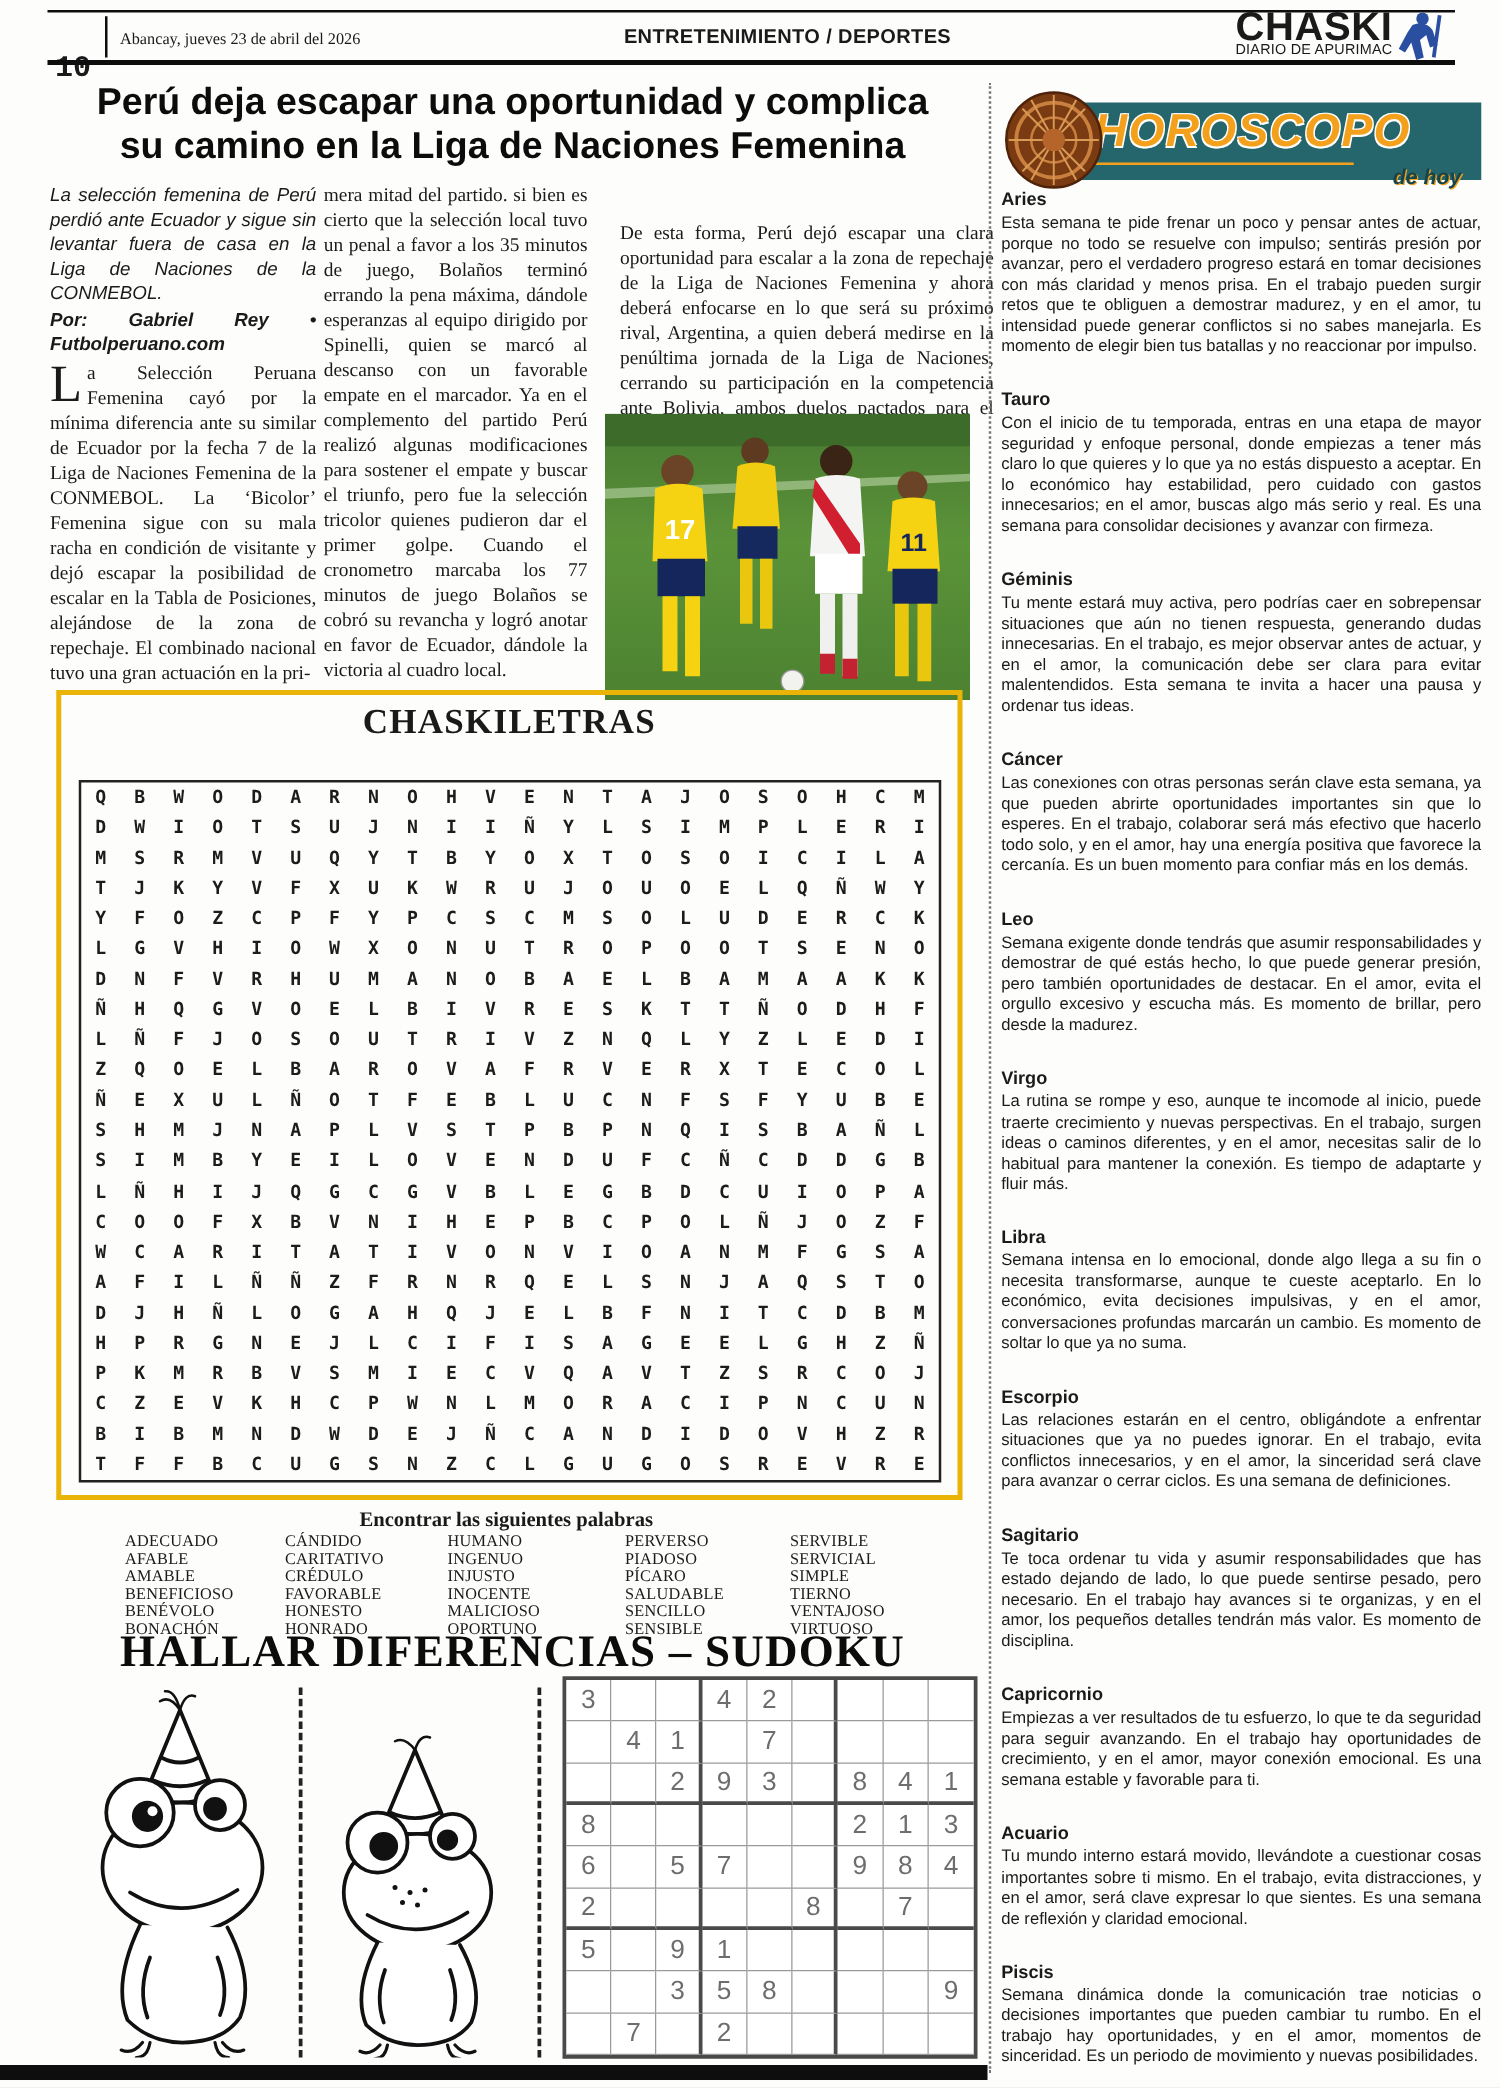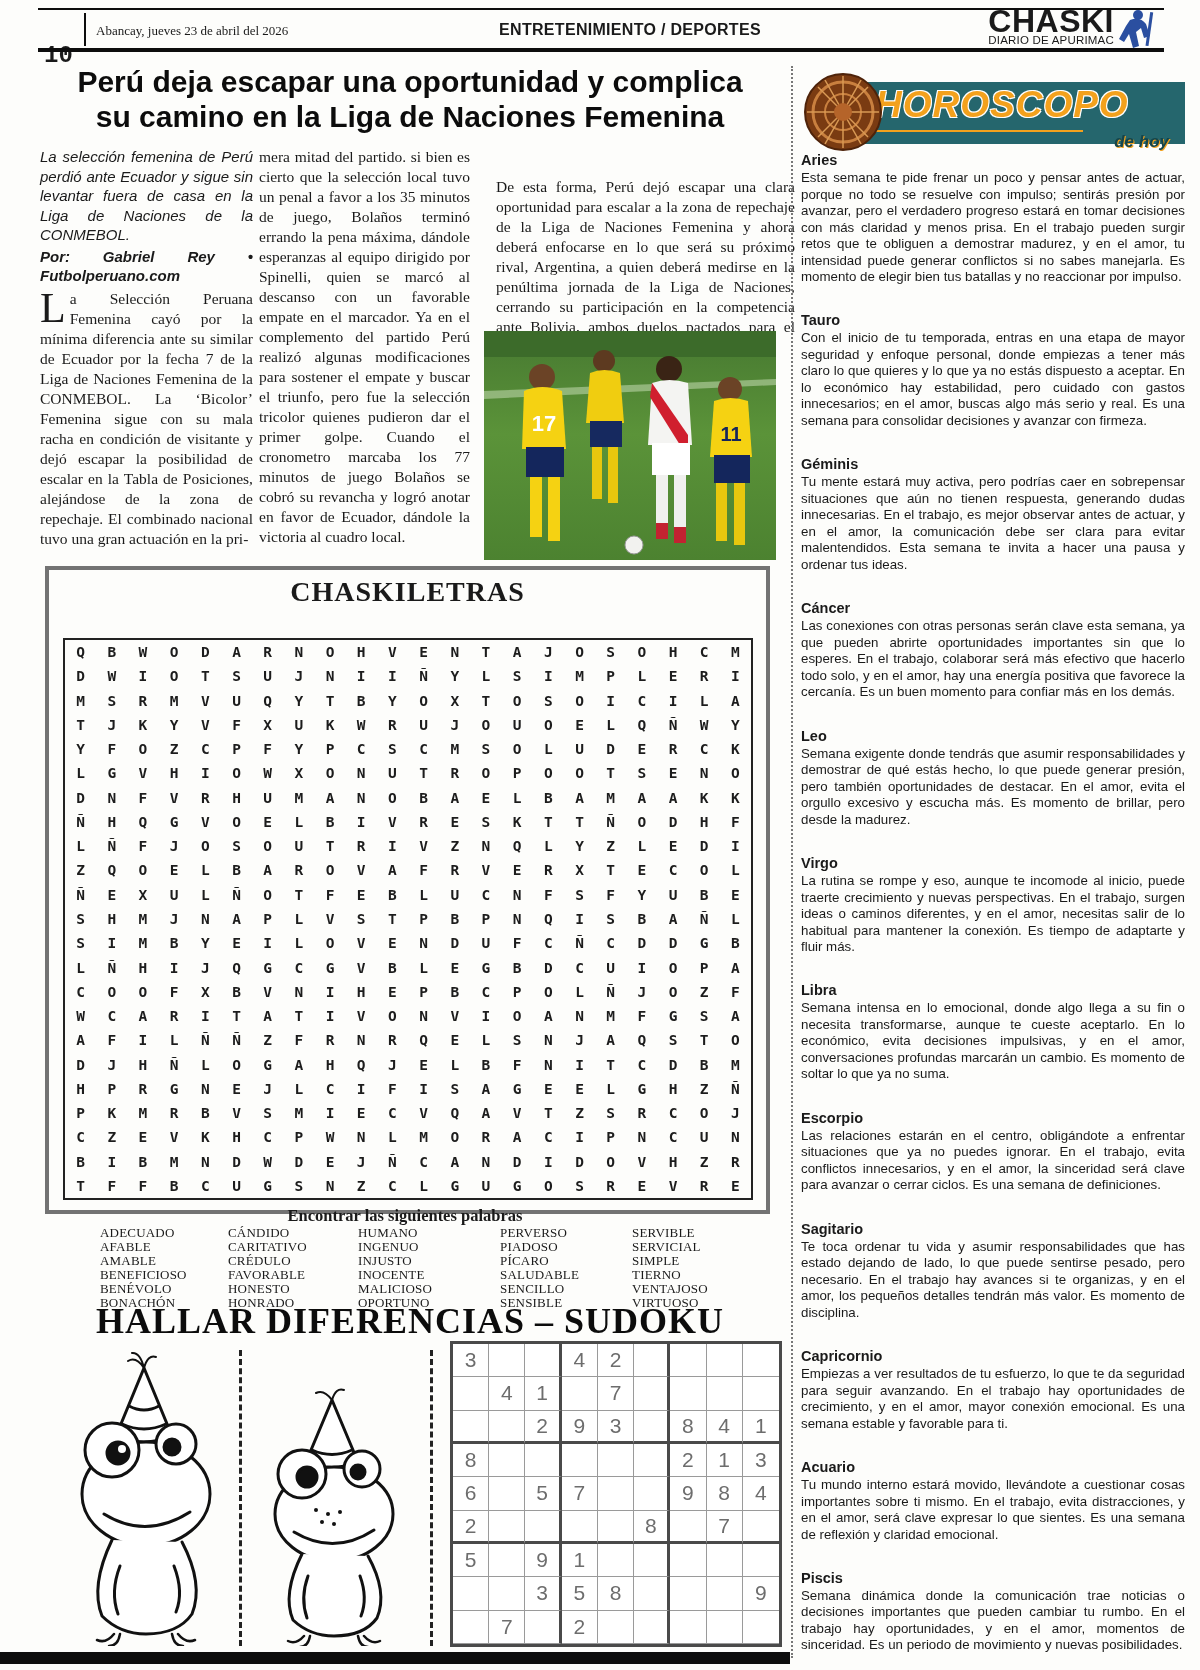--- a/index.html
+++ b/index.html
@@ -43,21 +43,21 @@
             font-weight:bold;font-style:italic;font-size:17px;color:#15454b;
             text-shadow:1px 1px 0 #f3a11d;}
   .horo-underline{position:absolute;left:70px;top:56px;width:210px;height:2px;background:#f3a11d;}
   .wheel{position:absolute;left:0;top:-2px;width:80px;height:80px;}
   .horo-list{position:absolute;left:801px;top:152px;width:384px;height:1502px;
              display:flex;flex-direction:column;justify-content:space-between;overflow:hidden;}
   .sign h3{margin:0 0 2px 0;font-family:"Liberation Sans",sans-serif;font-size:14.5px;}
   .sign p{margin:0;font-family:"Liberation Sans",sans-serif;font-size:13.3px;line-height:16.5px;text-align:justify;}
 
   
-  .ws-box{position:absolute;left:45px;top:566px;width:717px;height:640px;border:4px solid #737373;}
+  .ws-box{position:absolute;left:45px;top:552px;width:717px;height:640px;border:4px solid #eab308;}
   .ws-title{position:absolute;left:0;right:0;top:6px;text-align:center;
             font-family:"Liberation Serif",serif;font-weight:bold;font-size:28px;letter-spacing:1px;}
   .ws-grid-box{position:absolute;left:14px;top:68px;width:686px;height:558px;border:2px solid #222;
                display:grid;grid-template-columns:repeat(22,1fr);grid-template-rows:repeat(23,1fr);
                place-items:center;}
   .ws-grid-box span{font-family:"DejaVu Sans Mono",monospace;font-weight:bold;font-size:14.5px;color:#1c1c1c;}
   .ws-list-title{position:absolute;left:45px;top:1206px;width:720px;text-align:center;
                  font-weight:bold;font-size:16.5px;}
   .ws-words{position:absolute;left:100px;top:1226px;width:670px;display:flex;}
   .wcol{font-size:13px;line-height:14px;letter-spacing:.2px;}

